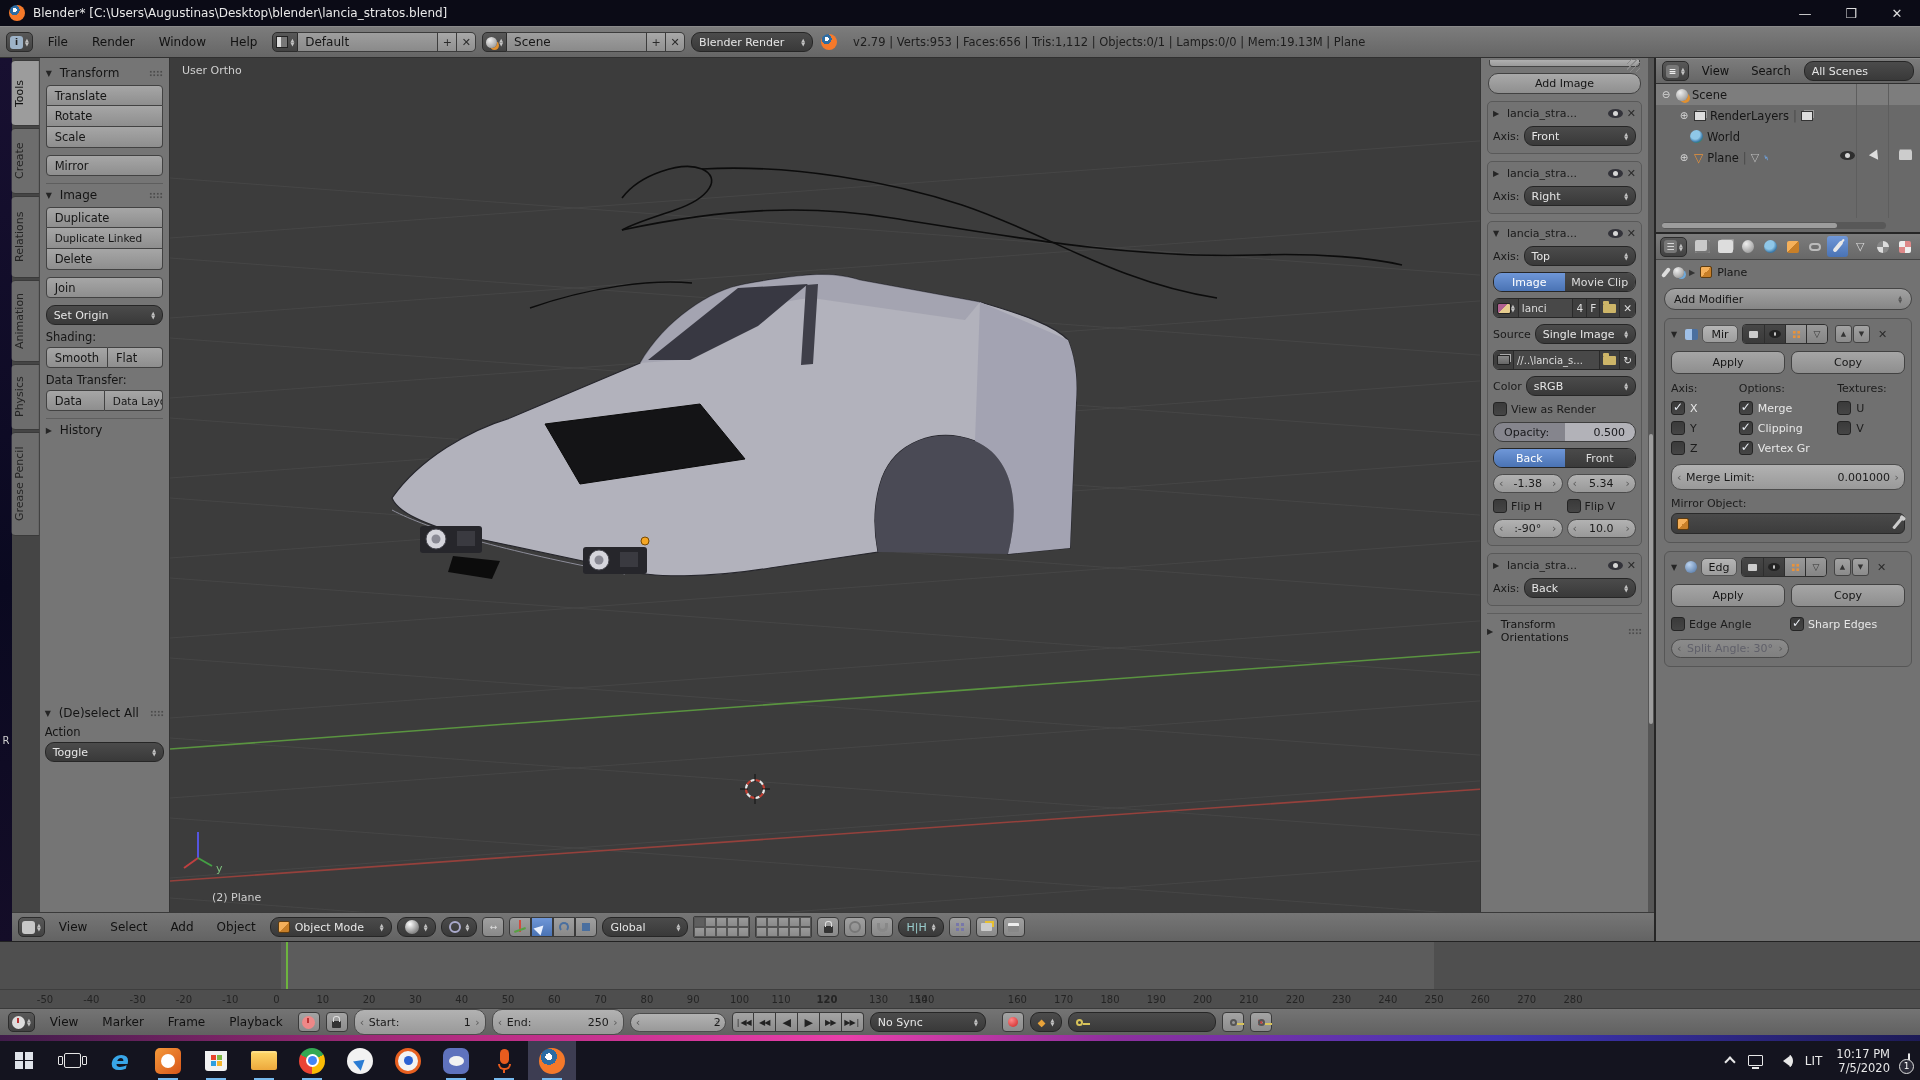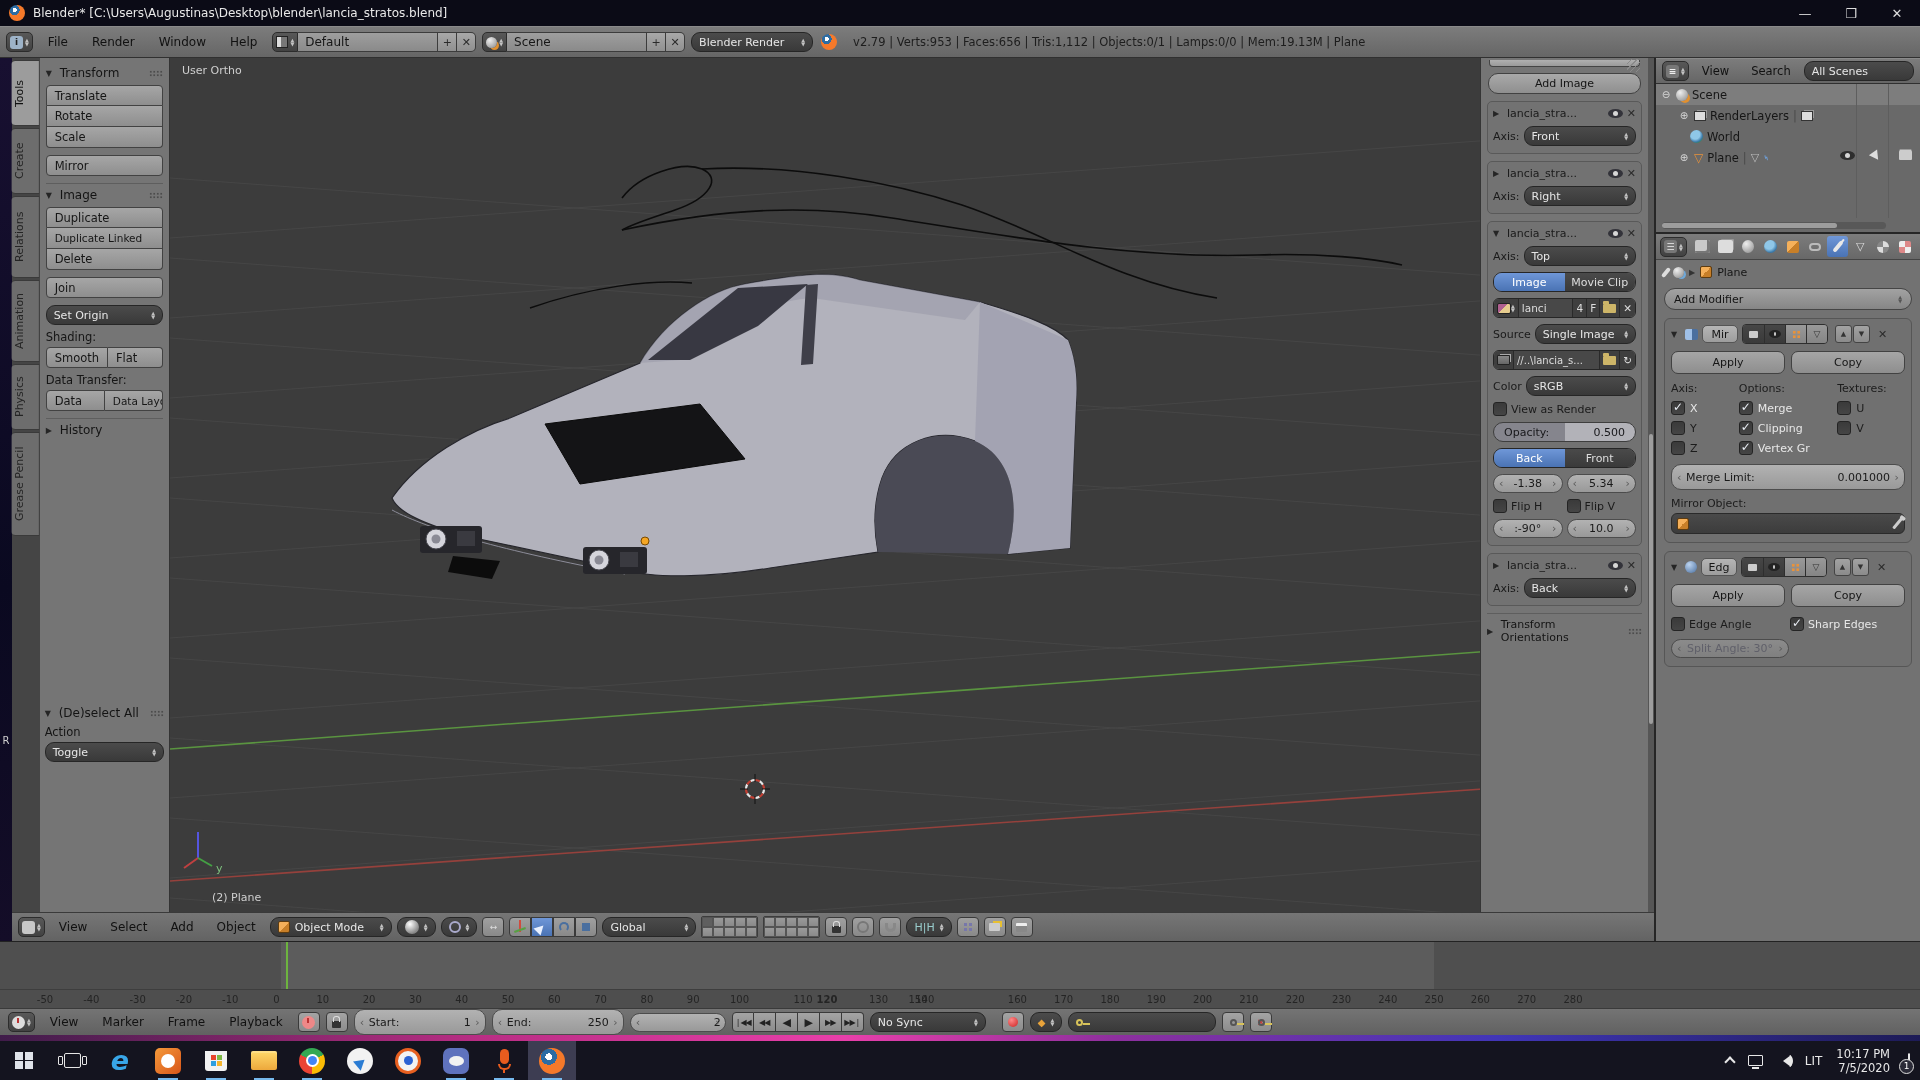--- a/index.html
+++ b/index.html
@@ -581,21 +581,21 @@
           <div class="mbtn blue">
               <span class="arrow-b"></span>
             </div>
           <div class="mbtn">
               <span style="width:10px;height:10px;border:2px solid #4a6f9f;border-radius:50%;border-bottom-color:transparent"></span>
             </div>
           <div class="mbtn" style="border-radius:0 4px 4px 0">
               <span style="width:8px;height:8px;background:#4a6f9f"></span>
             </div>
         </div>
-        <div class="dd" style="width:94px">
+        <div class="dd" style="width:86px">
             <span>Global</span>
             <span class="ud"></span>
           </div>
         <div class="lgrid" id="lgrid1">
             <div class="onl1"></div>
             <div></div>
             <div></div>
             <div></div>
             <div></div>
             <div></div>
@@ -884,21 +884,21 @@
           <span class="tick" style="left: 307.818px;">10</span>
           <span class="tick" style="left: 354.121px;">20</span>
           <span class="tick" style="left: 400.424px;">30</span>
           <span class="tick" style="left: 446.727px;">40</span>
           <span class="tick" style="left: 493.03px;">50</span>
           <span class="tick" style="left: 539.333px;">60</span>
           <span class="tick" style="left: 585.636px;">70</span>
           <span class="tick" style="left: 631.939px;">80</span>
           <span class="tick" style="left: 678.242px;">90</span>
           <span class="tick" style="left: 724.545px;">100</span>
-          <span class="tick" style="left: 788px; margin-top: 48px;">110</span>
+          <span class="tick" style="left: 766px; margin-top: 48px;">110</span>
           <span class="tick" style="left: 812px; font-weight: bold;">120</span>
           <span class="tick" style="left: 863.455px;">130</span>
           <span class="tick" style="left: 909.758px;">140</span>
           <span class="tick" style="left: 903px;">150</span>
           <span class="tick" style="left: 1002.36px;">160</span>
           <span class="tick" style="left: 1048.67px;">170</span>
           <span class="tick" style="left: 1094.97px;">180</span>
           <span class="tick" style="left: 1141.27px;">190</span>
           <span class="tick" style="left: 1187.58px;">200</span>
           <span class="tick" style="left: 1233.88px;">210</span>

